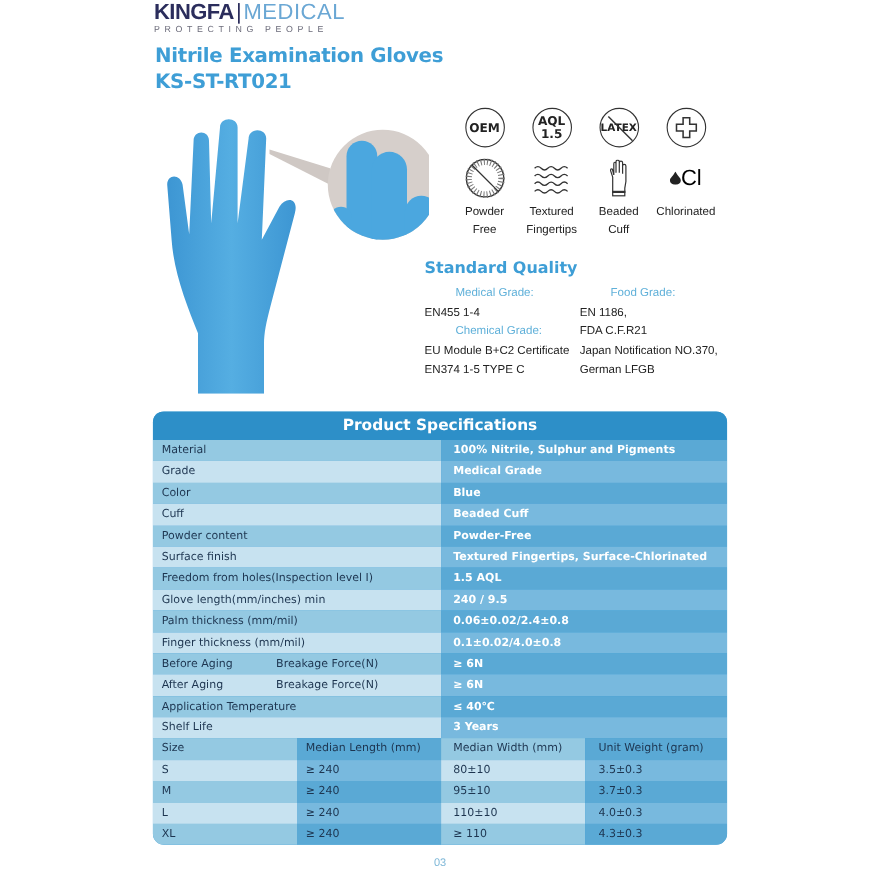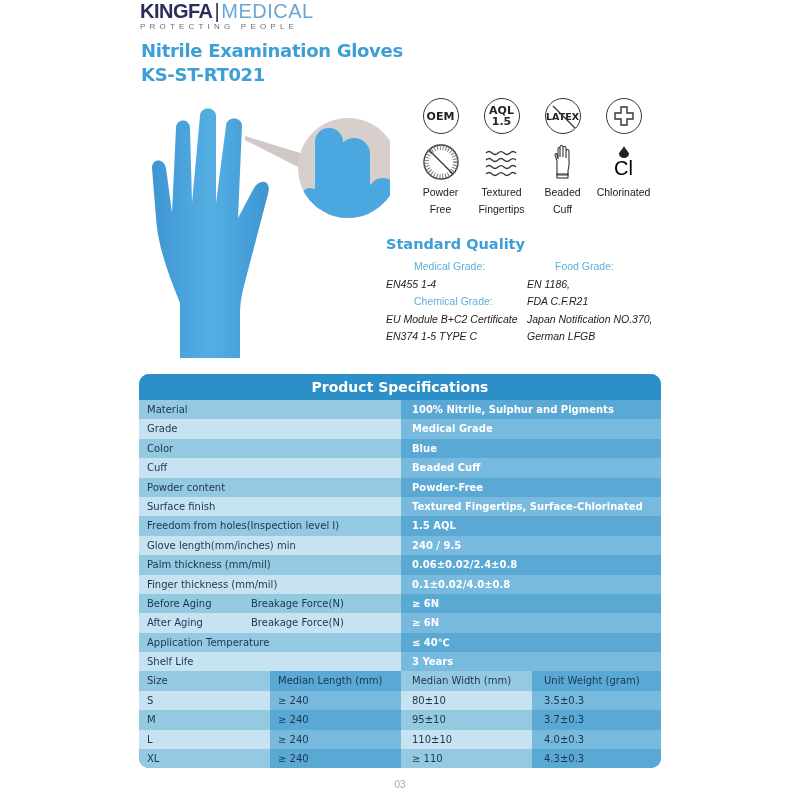--- a/index.html
+++ b/index.html
@@ -17,21 +17,21 @@
   .icon-row { display: flex; }
   .icon-cell { width: 61px; display: flex; flex-direction: column; align-items: center; }
   .circle-icon { width: 36px; height: 36px; border: 1.5px solid #333; border-radius: 50%; display: flex; align-items: center; justify-content: center; font-weight: bold; font-size: 11px; color: #222; position: relative; line-height: 11px; text-align: center; }
   .feat-icon { width: 36px; height: 36px; display: flex; align-items: center; justify-content: center; }
   .feat-label { font-size: 10.5px; color: #222; text-align: center; line-height: 17px; margin-top: 4px; font-family: "Liberation Sans", sans-serif; }
 
   .quality { position: absolute; left: 386px; top: 236px; }
   .quality h2 { font-size: 14.5px; color: #3e9ed6; font-weight: bold; margin-bottom: 6px; }
   .qgrid { display: grid; grid-template-columns: 141px 150px; row-gap: 0; font-family: "Liberation Sans", sans-serif; font-size: 10.5px; line-height: 17.5px; }
   .qlabel { color: #5fb0d9; padding-left: 28px; }
-  .qval { color: #222; font-style: italic; }
+  .qval { color: #222; }
 
   .spec { position: absolute; left: 139px; top: 374px; width: 522px; border-radius: 10px; overflow: hidden; background: #3e9ed6; }
   .spec-head { height: 26px; background: #2d8fc8; color: #fff; font-weight: bold; font-size: 14px; text-align: center; line-height: 26px; }
   .srow { display: flex; height: 19.4px; font-size: 10px; line-height: 19.4px; font-family: "DejaVu Sans", sans-serif; }
   .sl { width: 262px; padding-left: 8px; color: #1d3550; }
   .sr { flex: 1; padding-left: 11px; color: #ffffff; font-weight: bold; }
   .srow.odd .sl { background: #94c9e2; }
   .srow.odd .sr { background: #5aa9d5; }
   .srow.even .sl { background: #c7e2f0; }
   .srow.even .sr { background: #78b9de; }
@@ -153,21 +153,21 @@
             <path d="M4 30 V16 L2 10 C2 8 4 8 4 10 L5 14 V4 C5 2 7 2 7 4 V12 V2 C7 0 10 0 10 2 V12 V3 C10 1 13 1 13 3 V13 V6 C13 4 16 4 16 6 V20 L15 26 V30 Z" fill="none" stroke="#333" stroke-width="1.1"></path>
             <rect x="4" y="29" width="11" height="4" fill="none" stroke="#333" stroke-width="1.1"></rect>
           </svg>
         </div>
       <div class="feat-label">
           <div>Beaded</div>
           <div>Cuff</div>
         </div>
     </div>
     <div class="icon-cell">
-      <div class="feat-icon" style="flex-direction:column;">
+      <div class="feat-icon" style="flex-direction:row;">
           <svg width="10" height="12">
             <path d="M5 0 C7 4 10 6 10 8 A5 4 0 0 1 0 8 C0 6 3 4 5 0 Z" fill="#222"></path>
           </svg>
           <span style="font-size:20px;line-height:20px;font-family:'Liberation Sans',sans-serif;">Cl</span>
         </div>
       <div class="feat-label">
           <div>Chlorinated</div>
         </div>
     </div>
   </div>

